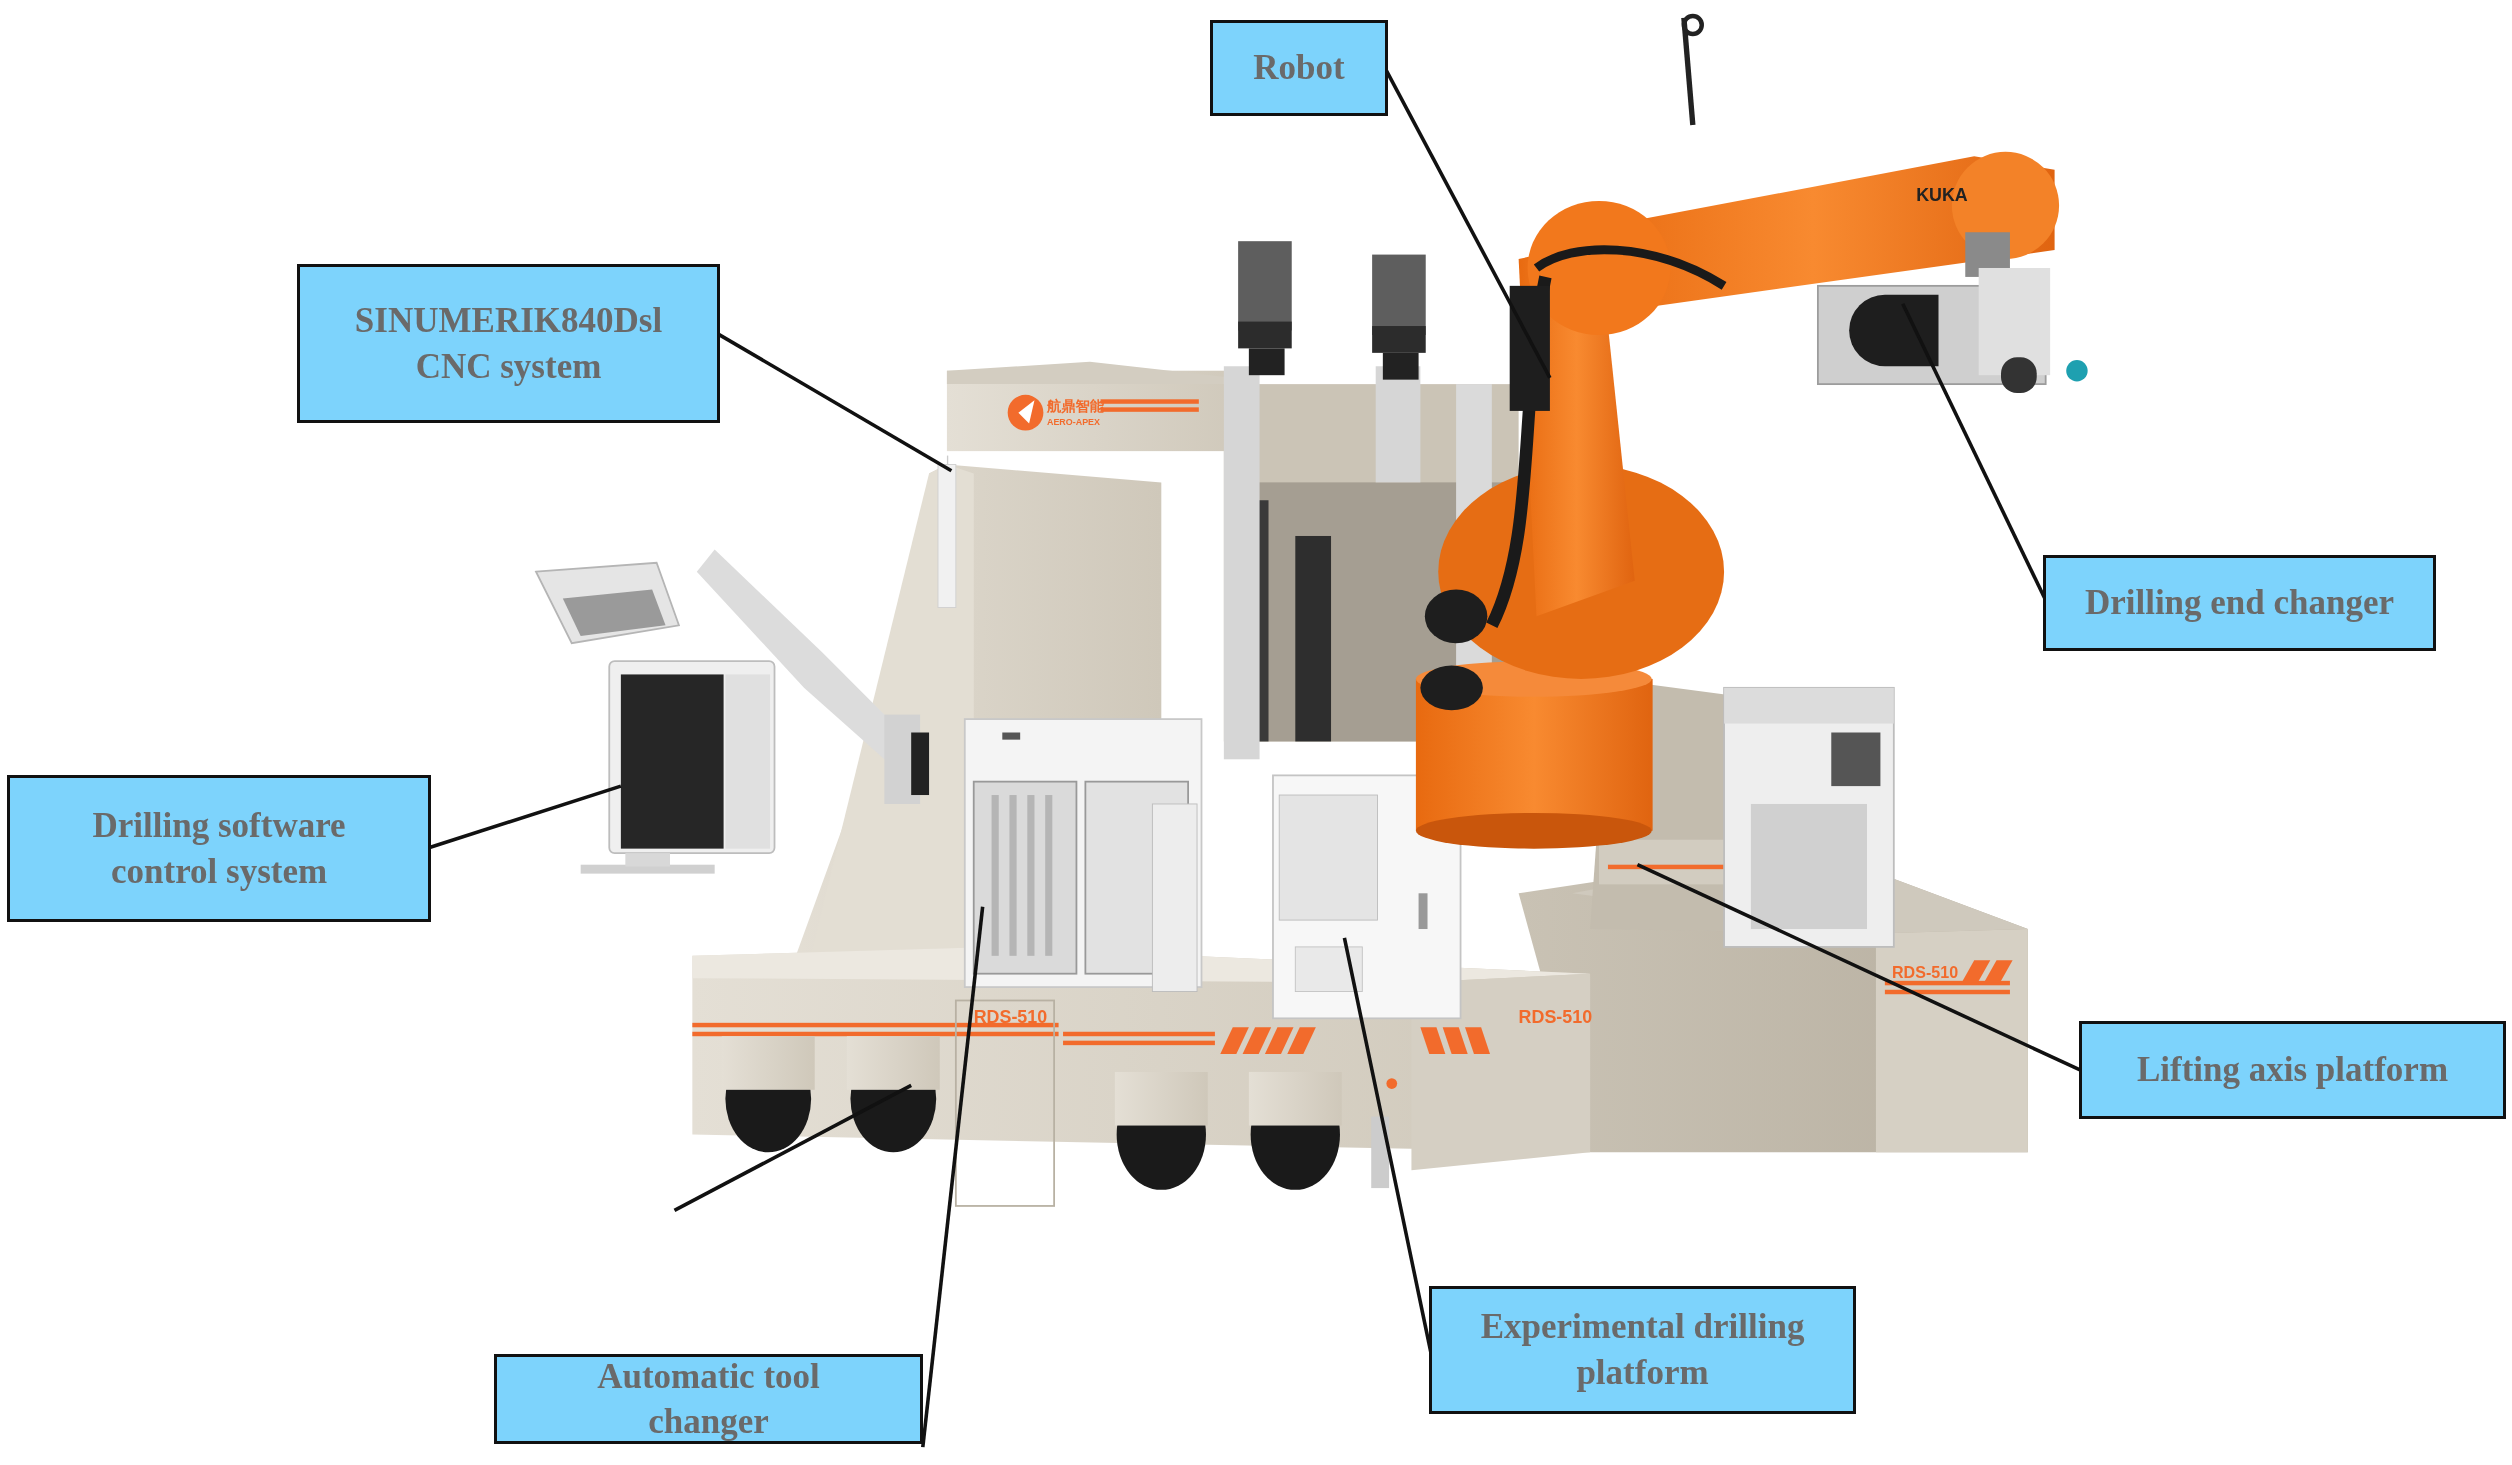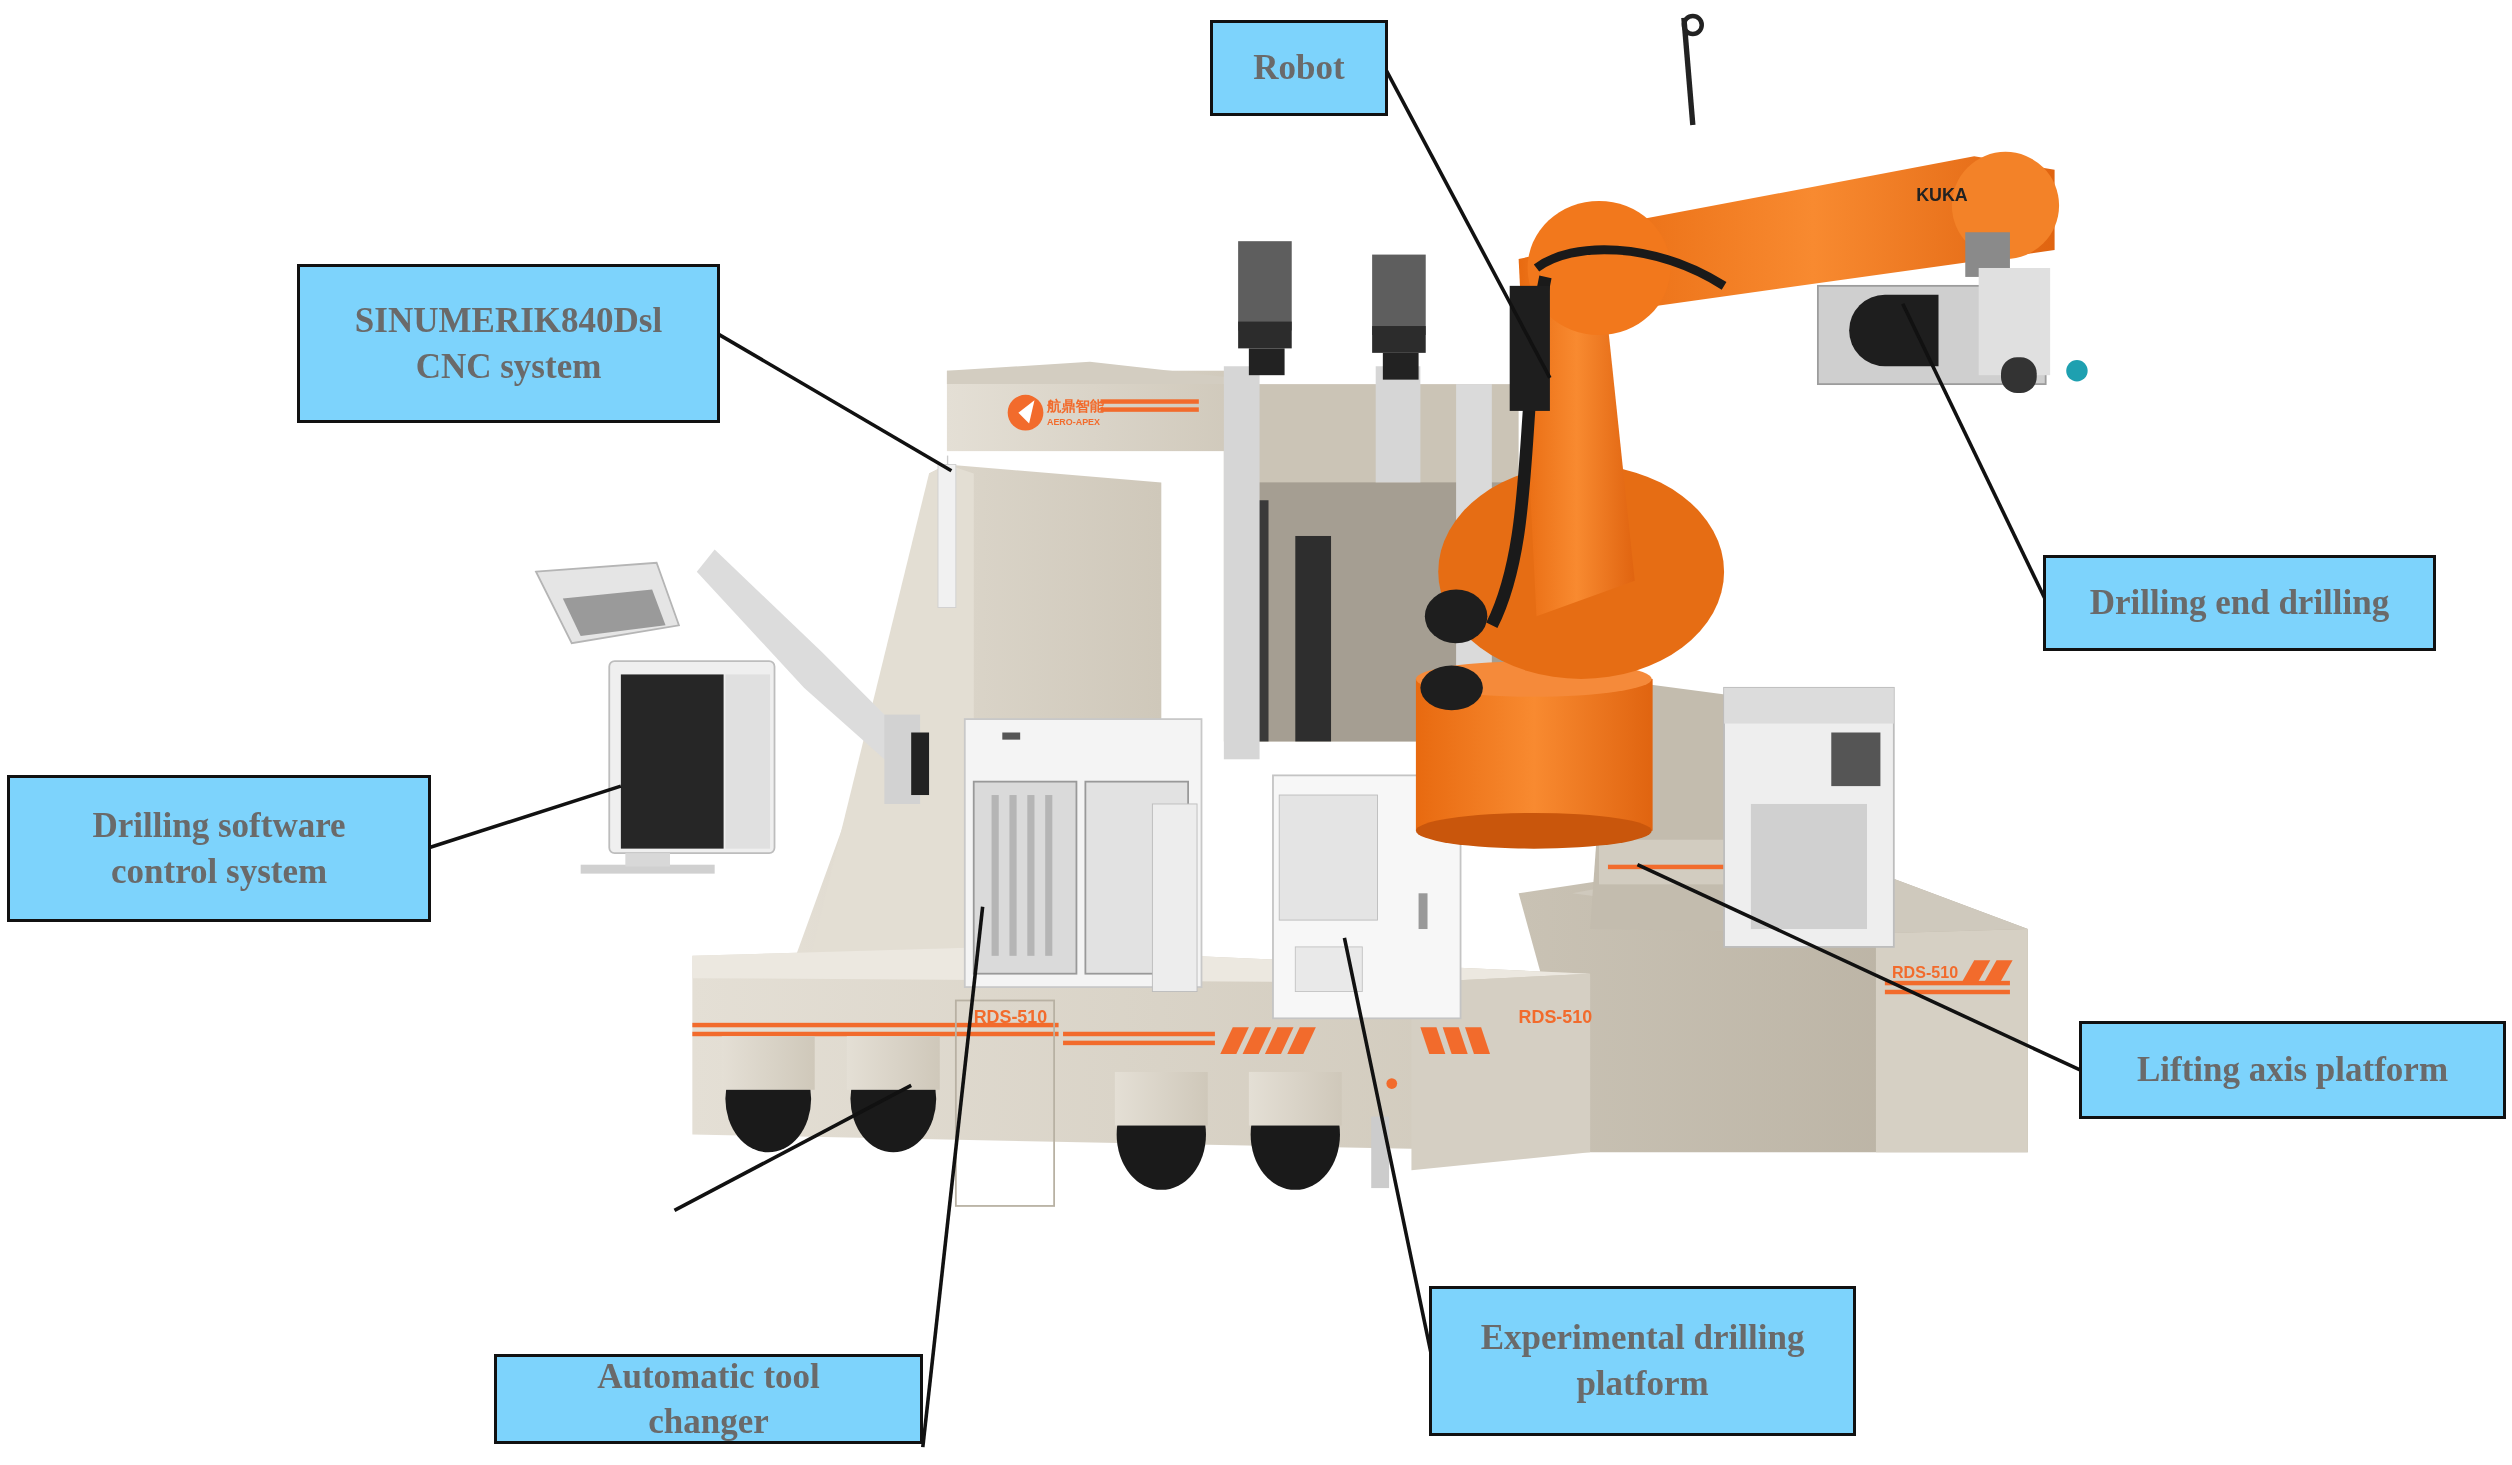--- a/index.html
+++ b/index.html
@@ -207,23 +207,23 @@
       <line x1="1833" y1="968" x2="2329" y2="1198"></line>
       <line x1="755" y1="1355" x2="1020" y2="1215"></line>
       <line x1="1033" y1="1620" x2="1100" y2="1015"></line>
       <line x1="1505" y1="1050" x2="1603" y2="1520"></line>
     </g>
   </svg>
 
   <div class="label" style="left:1210px; top:19.7px; width:178px; height:96px;">Robot</div>
   <div class="label" style="left:297px; top:264px; width:423px; height:159px;">SINUMERIK840Dsl
 CNC system</div>
-  <div class="label" style="left:2043px; top:555px; width:393px; height:96px;">Drilling end drilling</div>
+  <div class="label" style="left:2043px; top:555px; width:393px; height:96px;">Drilling end changer</div>
   <div class="label" style="left:7.1px; top:775px; width:424px; height:147px;">Drilling software
 control system</div>
   <div class="label" style="left:2079px; top:1021px; width:427px; height:98px;">Lifting axis platform</div>
   <div class="label" style="left:494px; top:1354px; width:429px; height:90px; line-height:45px;">Automatic tool
 changer</div>
-  <div class="label" style="left:1429px; top:1286px; width:427px; height:150px;">Experimental drilling
+  <div class="label" style="left:1429px; top:1286px; width:427px; height:128px;">Experimental drilling
 platform</div>
 
 </div>
 
 
 </body></html>

